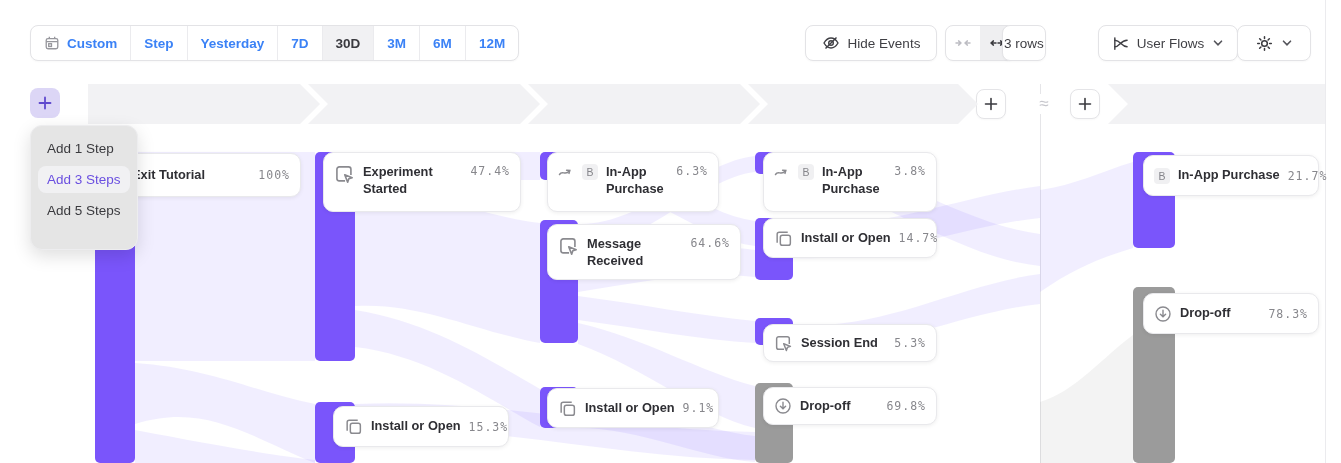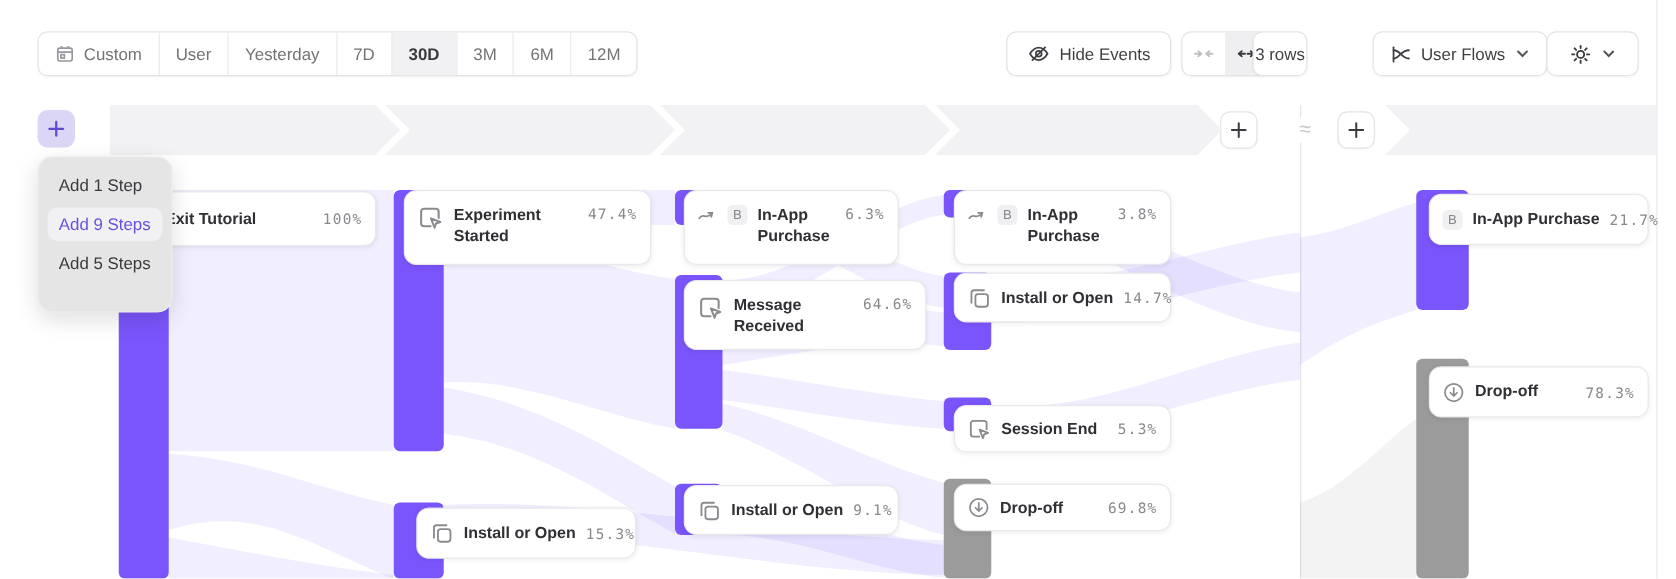--- a/index.html
+++ b/index.html
@@ -15,22 +15,23 @@
     justify-content:center; gap:8px; font-size:13.5px; color:#3F3F44;
     box-shadow:0 1px 2px rgba(0,0,0,0.03); cursor:pointer; white-space:nowrap;
   }
   .date-group {
     position:absolute; left:30px; top:25px; height:36px; display:flex;
     border:1px solid #E3E3E6; border-radius:8px; overflow:hidden; background:#fff;
     box-shadow:0 1px 2px rgba(0,0,0,0.03);
   }
   .date-seg {
     display:flex; align-items:center; justify-content:center; gap:7px;
-    font-size:13.5px; color:#737373; padding:0 13px; border-left:1px solid #EBEBEE;
+    font-size:13.5px; color:#3b82f6; padding:0 13px; border-left:1px solid #EBEBEE;
     cursor:pointer;
+    font-weight:bold;
   }
   .date-seg:first-child { border-left:none; }
   .date-seg.selected { background:#F1F1F3; color:#3A3A3F; font-weight:700; }
   .seg-arrows { position:absolute; left:945px; top:25px; height:36px; display:flex;
     border:1px solid #E3E3E6; border-radius:8px; overflow:hidden; background:#fff;
     box-shadow:0 1px 2px rgba(0,0,0,0.03);}
   .seg-cell { width:34px; display:flex; align-items:center; justify-content:center; cursor:pointer; }
   .seg-cell.active { background:#EFEFF1; }
   .icon { display:inline-flex; align-items:center; justify-content:center; }
   
@@ -95,21 +96,21 @@
           <rect x="2.5" y="4" width="13" height="11.5" rx="2"></rect>
           <line x1="2.5" y1="7.5" x2="15.5" y2="7.5"></line>
           <line x1="6" y1="2" x2="6" y2="4.5"></line>
             <line x1="12" y1="2" x2="12" y2="4.5"></line>
           <rect x="5.3" y="9.8" width="3.1" height="3.1"></rect>
         </svg>
       </span>
       <span>Custom</span>
     </div>
     <div class="date-seg">
-        <span>User</span>
+        <span>Step</span>
       </div>
     <div class="date-seg">
         <span>Yesterday</span>
       </div>
     <div class="date-seg">
         <span>7D</span>
       </div>
     <div class="date-seg selected">
         <span>30D</span>
       </div>
@@ -384,17 +385,17 @@
         <circle cx="9" cy="9" r="7"></circle>
         <path d="M9,5.3 V11.5 M6.4,9.2 L9,11.8 L11.6,9.2"></path>
       </svg>
     </span>
     <span class="card-label" style="white-space:nowrap;">Drop-off</span>
     <span class="card-value">78.3%</span>
   </div>
 
   <div class="menu">
     <div class="menu-item">Add 1 Step</div>
-    <div class="menu-item active">Add 9 Steps</div>
+    <div class="menu-item active">Add 3 Steps</div>
     <div class="menu-item">Add 5 Steps</div>
   </div>
 
 </div>
 
 </body></html>

